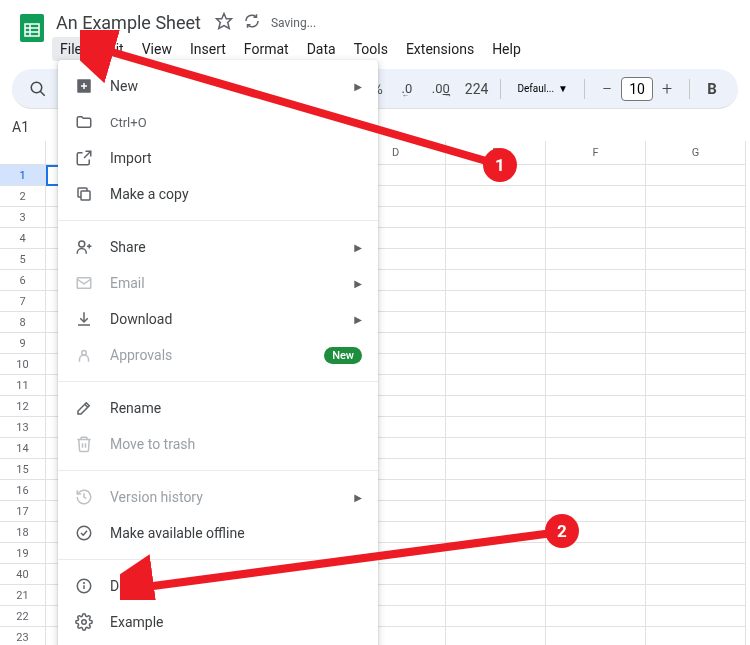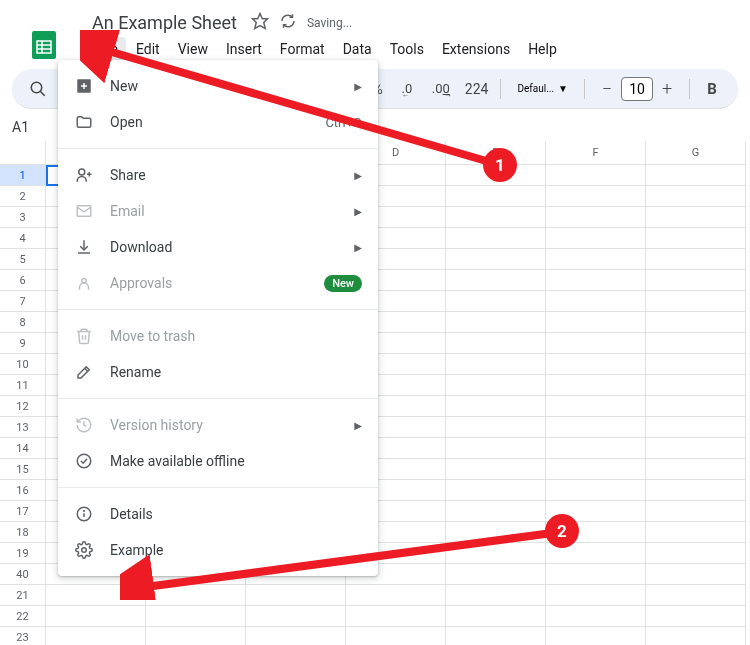--- a/index.html
+++ b/index.html
@@ -1,18 +1,18 @@
 <!DOCTYPE html>
 <html><head>
   <meta charset="utf-8">
   <style>
     * { margin: 0; padding: 0; box-sizing: border-box; font-family: 'Google Sans', Roboto, Arial, sans-serif; }
     body { background: #fff; width: 750px; height: 645px; overflow: hidden; position: relative; }
     
-    .header { display: flex; align-items: flex-end; padding: 8px 12px 0 12px; gap: 24px; margin-left: 12px; }
+    .header { display: flex; align-items: flex-start; padding: 8px 12px 0 12px; gap: 0; }
     .logo { width: 40px; height: 40px; display: flex; align-items: center; justify-content: center; flex-shrink: 0; }
     .title-area { flex: 1; }
     .title-row { display: flex; align-items: center; gap: 10px; padding: 2px 0; }
     .doc-title { font-size: 18px; color: #3c4043; padding: 2px 4px; }
     .saving-text { font-size: 12px; color: #5f6368; }
     
     .menubar { display: flex; gap: 2px; padding: 0 0 4px 0; }
     .menubar-item { font-size: 14px; color: #202124; padding: 4px 8px; border-radius: 4px; cursor: pointer; }
     .menubar-item.active { background: #e8eaed; }
     
@@ -396,22 +396,40 @@
       </span>
       <span class="menu-label">New</span>
       <span class="menu-arrow">▶</span>
     </div>
     <div class="menu-item">
       <span class="menu-icon">
         <svg width="18" height="18" viewBox="0 0 24 24" fill="none" stroke="currentColor" stroke-width="2">
           <path d="M3 7a2 2 0 0 1 2-2h4l2 2h8a2 2 0 0 1 2 2v8a2 2 0 0 1-2 2H5a2 2 0 0 1-2-2z"></path>
         </svg>
       </span>
-      <span class="menu-label">Open</span>
       <span class="menu-shortcut">Ctrl+O</span>
+    </div>
+    <div class="menu-item">
+      <span class="menu-icon">
+        <svg width="18" height="18" viewBox="0 0 24 24" fill="none" stroke="currentColor" stroke-width="2">
+          <path d="M14 3h7v7"></path>
+          <path d="M21 3l-9 9"></path>
+          <path d="M10 5H5a2 2 0 0 0-2 2v12a2 2 0 0 0 2 2h12a2 2 0 0 0 2-2v-5"></path>
+        </svg>
+      </span>
+      <span class="menu-label">Import</span>
+    </div>
+    <div class="menu-item">
+      <span class="menu-icon">
+        <svg width="18" height="18" viewBox="0 0 24 24" fill="none" stroke="currentColor" stroke-width="2">
+          <rect x="8" y="8" width="12" height="12" rx="1"></rect>
+          <path d="M16 8V5a1 1 0 0 0-1-1H5a1 1 0 0 0-1 1v10a1 1 0 0 0 1 1h3"></path>
+        </svg>
+      </span>
+      <span class="menu-label">Make a copy</span>
     </div>
     <div class="menu-divider"></div>
     <div class="menu-item">
       <span class="menu-icon">
         <svg width="18" height="18" viewBox="0 0 24 24" fill="none" stroke="currentColor" stroke-width="2">
           <circle cx="9" cy="8" r="4"></circle>
           <path d="M3 21v-1a6 6 0 0 1 12 0v1"></path>
           <line x1="19" y1="8" x2="19" y2="14"></line>
           <line x1="16" y1="11" x2="22" y2="11"></line>
         </svg>
@@ -444,39 +462,39 @@
       <span class="menu-icon">
         <svg width="18" height="18" viewBox="0 0 24 24" fill="none" stroke="currentColor" stroke-width="2">
           <circle cx="12" cy="9" r="3"></circle>
           <path d="M6 21v-3a6 6 0 0 1 12 0v3"></path>
         </svg>
       </span>
       <span class="menu-label">Approvals</span>
       <span class="new-badge">New</span>
     </div>
     <div class="menu-divider"></div>
+    <div class="menu-item">
+      <span class="menu-icon">
+        <svg width="18" height="18" viewBox="0 0 24 24" fill="none" stroke="currentColor" stroke-width="2">
+          <path d="M4 20h4L19 9l-4-4L4 16v4z"></path>
+          <line x1="13" y1="7" x2="17" y2="11"></line>
+        </svg>
+      </span>
+      <span class="menu-label">Rename</span>
+    </div>
     <div class="menu-item disabled">
       <span class="menu-icon">
         <svg width="18" height="18" viewBox="0 0 24 24" fill="none" stroke="currentColor" stroke-width="2">
           <polyline points="3,6 5,6 21,6"></polyline>
           <path d="M19 6l-1 14a2 2 0 0 1-2 2H8a2 2 0 0 1-2-2L5 6"></path>
           <path d="M10 11v6M14 11v6"></path>
           <path d="M8 6V4a1 1 0 0 1 1-1h6a1 1 0 0 1 1 1v2"></path>
         </svg>
       </span>
       <span class="menu-label">Move to trash</span>
-    </div>
-    <div class="menu-item">
-      <span class="menu-icon">
-        <svg width="18" height="18" viewBox="0 0 24 24" fill="none" stroke="currentColor" stroke-width="2">
-          <path d="M4 20h4L19 9l-4-4L4 16v4z"></path>
-          <line x1="13" y1="7" x2="17" y2="11"></line>
-        </svg>
-      </span>
-      <span class="menu-label">Rename</span>
     </div>
     <div class="menu-divider"></div>
     <div class="menu-item disabled">
       <span class="menu-icon">
         <svg width="18" height="18" viewBox="0 0 24 24" fill="none" stroke="currentColor" stroke-width="2">
           <path d="M3 12a9 9 0 1 0 3-6.7L3 8"></path>
           <polyline points="3 3 3 8 8 8"></polyline>
           <polyline points="12 7 12 12 15 14"></polyline>
         </svg>
       </span>

